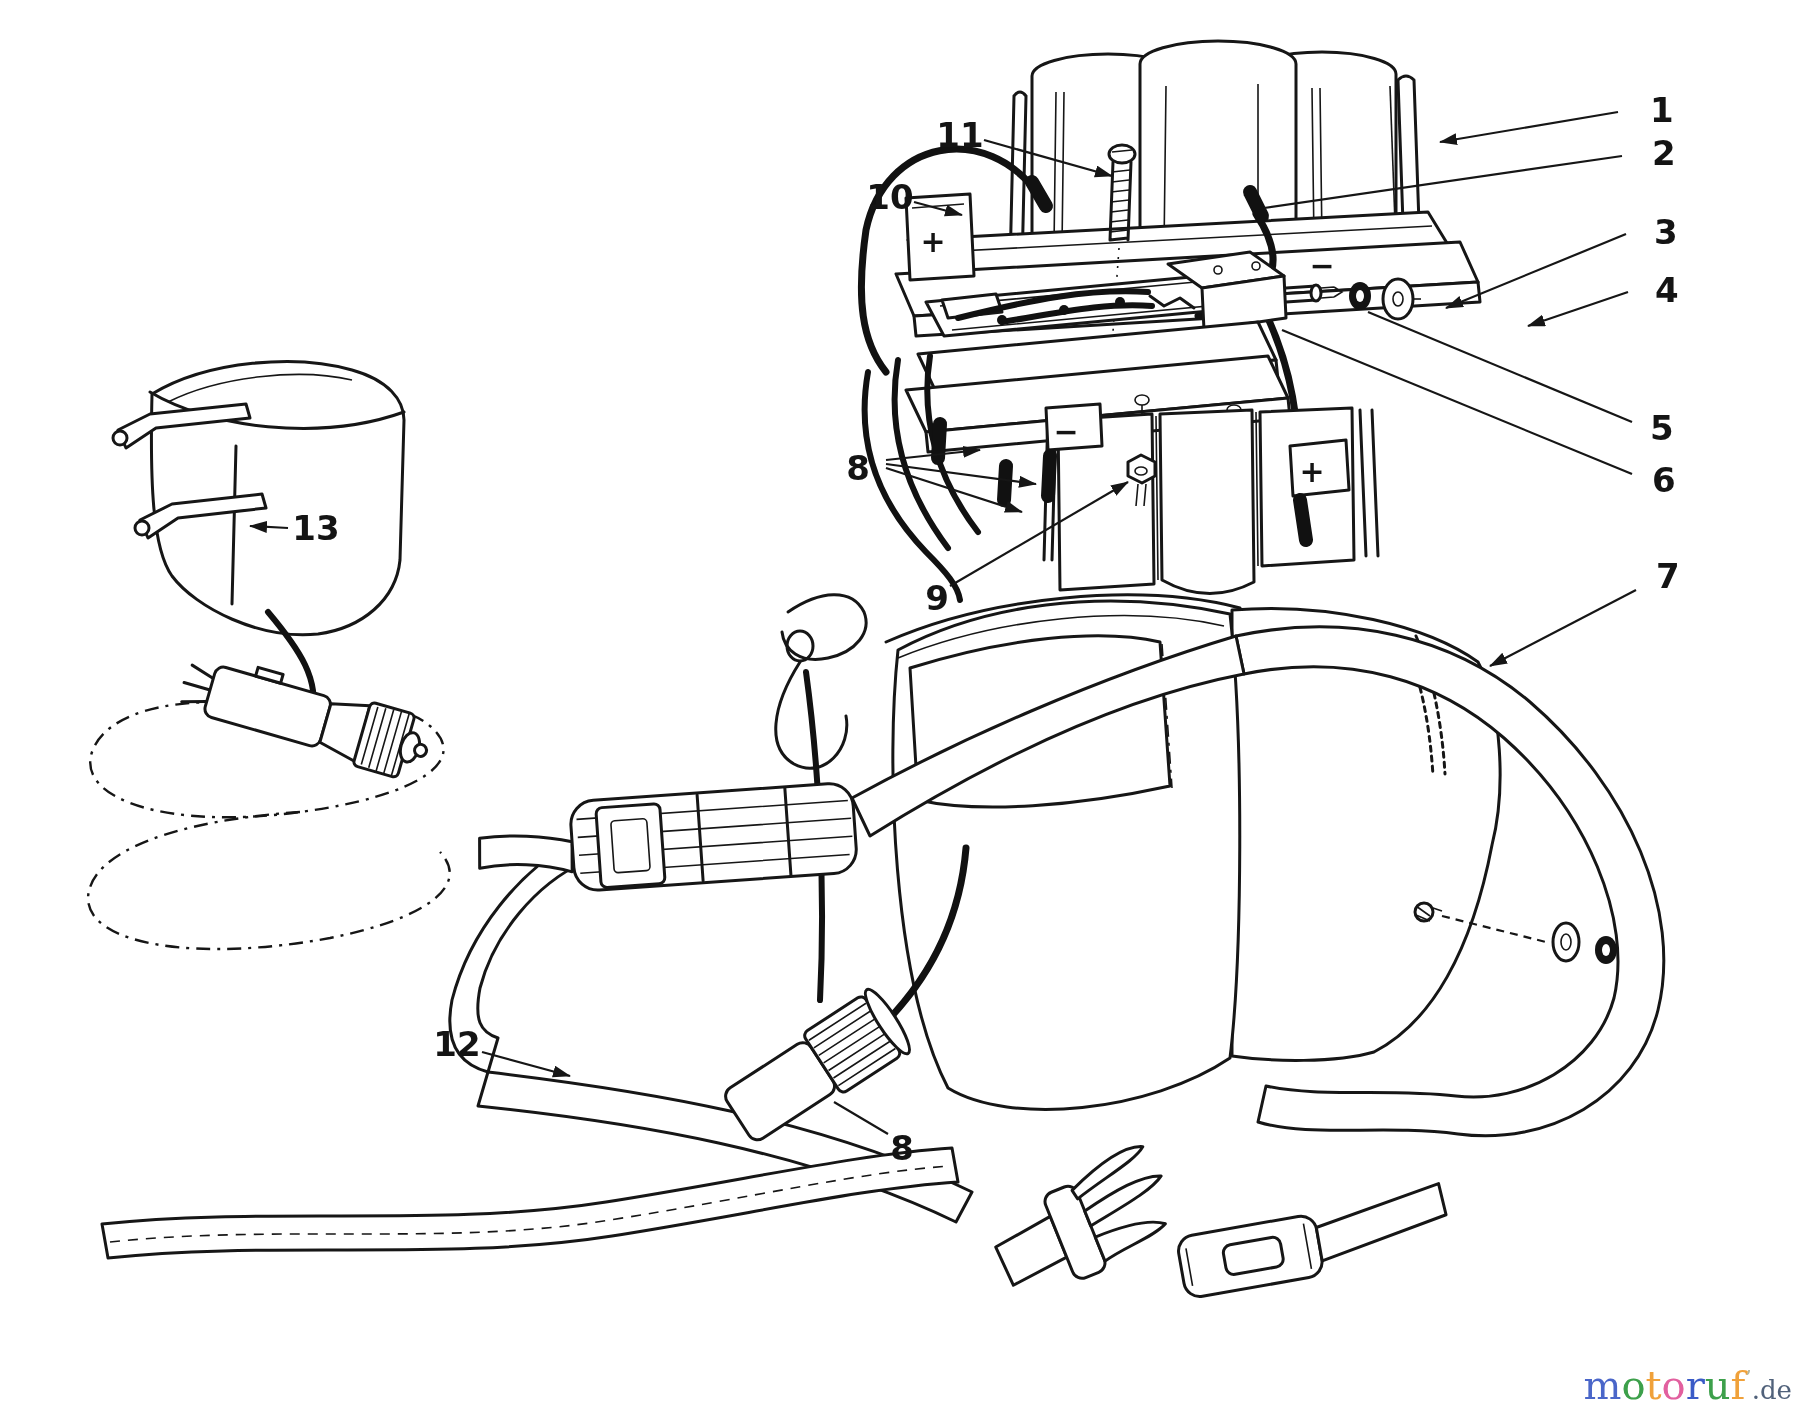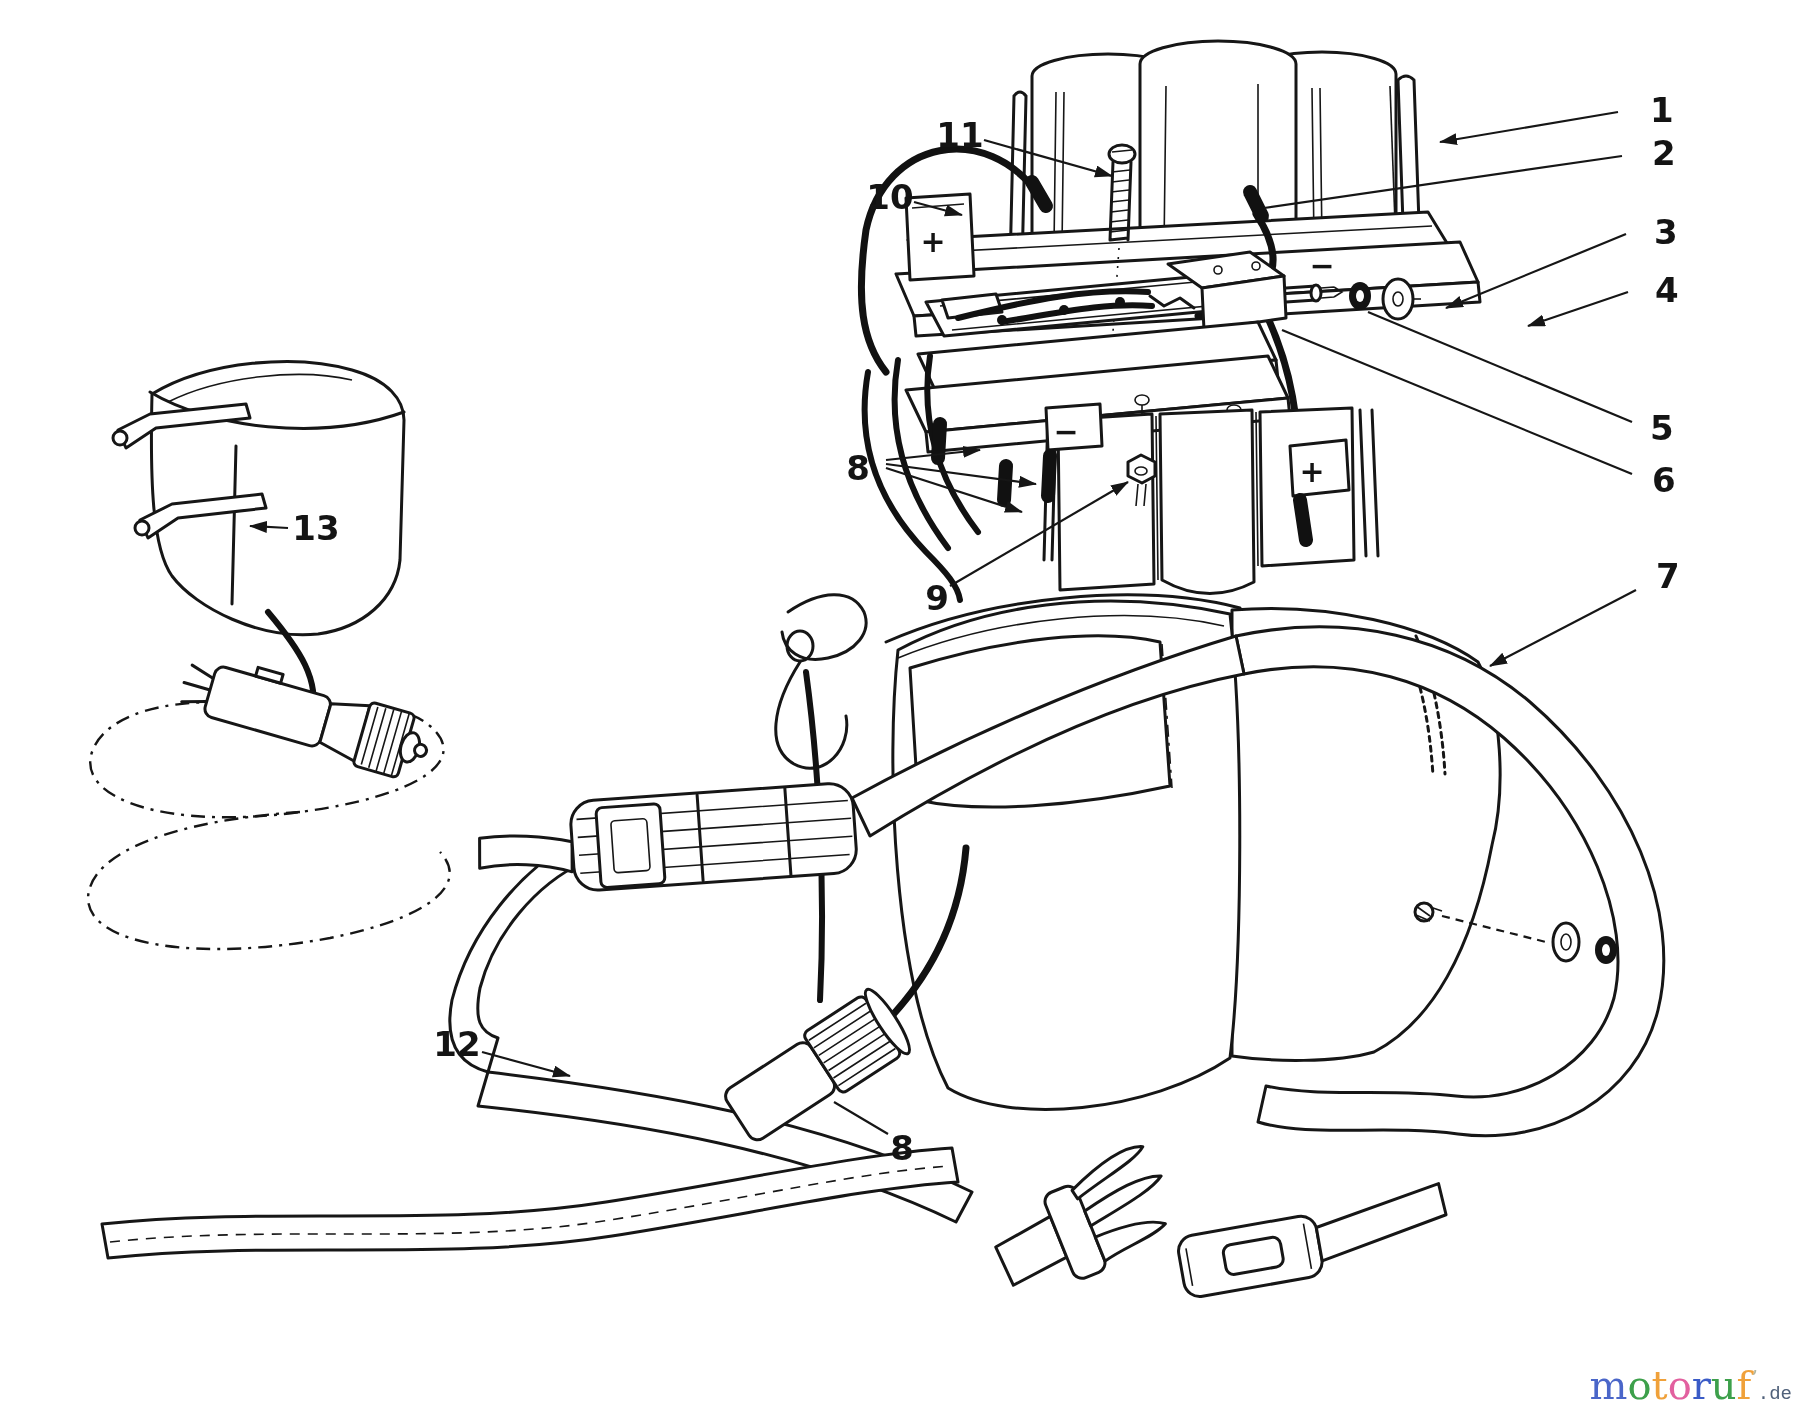--- a/index.html
+++ b/index.html
@@ -15,21 +15,21 @@
   .leader{stroke:#161616;stroke-width:2.2;fill:none;}
   .dashdot{stroke:#161616;stroke-width:2.4;fill:none;stroke-dasharray:14 7 3 7;}
   .callout{font-family:"DejaVu Sans","Liberation Sans",sans-serif;font-weight:700;
            font-size:34px;fill:#141414;}
   .pol{font-family:"DejaVu Sans","Liberation Sans",sans-serif;font-weight:700;
        font-size:30px;fill:#141414;}
   #watermark{position:absolute;right:8px;bottom:4px;
              font-family:"DejaVu Serif","Liberation Serif",serif;
              font-size:40px;line-height:1;user-select:none;}
   #watermark .tick{font-size:20px;vertical-align:super;}
-  #watermark .suffix{font-size:19px;font-family:Liberation Mono, monospace;}
+  #watermark .suffix{font-size:26px;}
 </style>
 </head>
 <body>
 
 <svg width="1800" height="1409" viewBox="0 0 1800 1409">
   <defs>
     <marker id="arw" markerWidth="20" markerHeight="14" refX="17" refY="6" orient="auto" markerUnits="userSpaceOnUse">
       <path d="M0,0 L18,6 L0,12 z" fill="#161616"></path>
     </marker>
   </defs>

